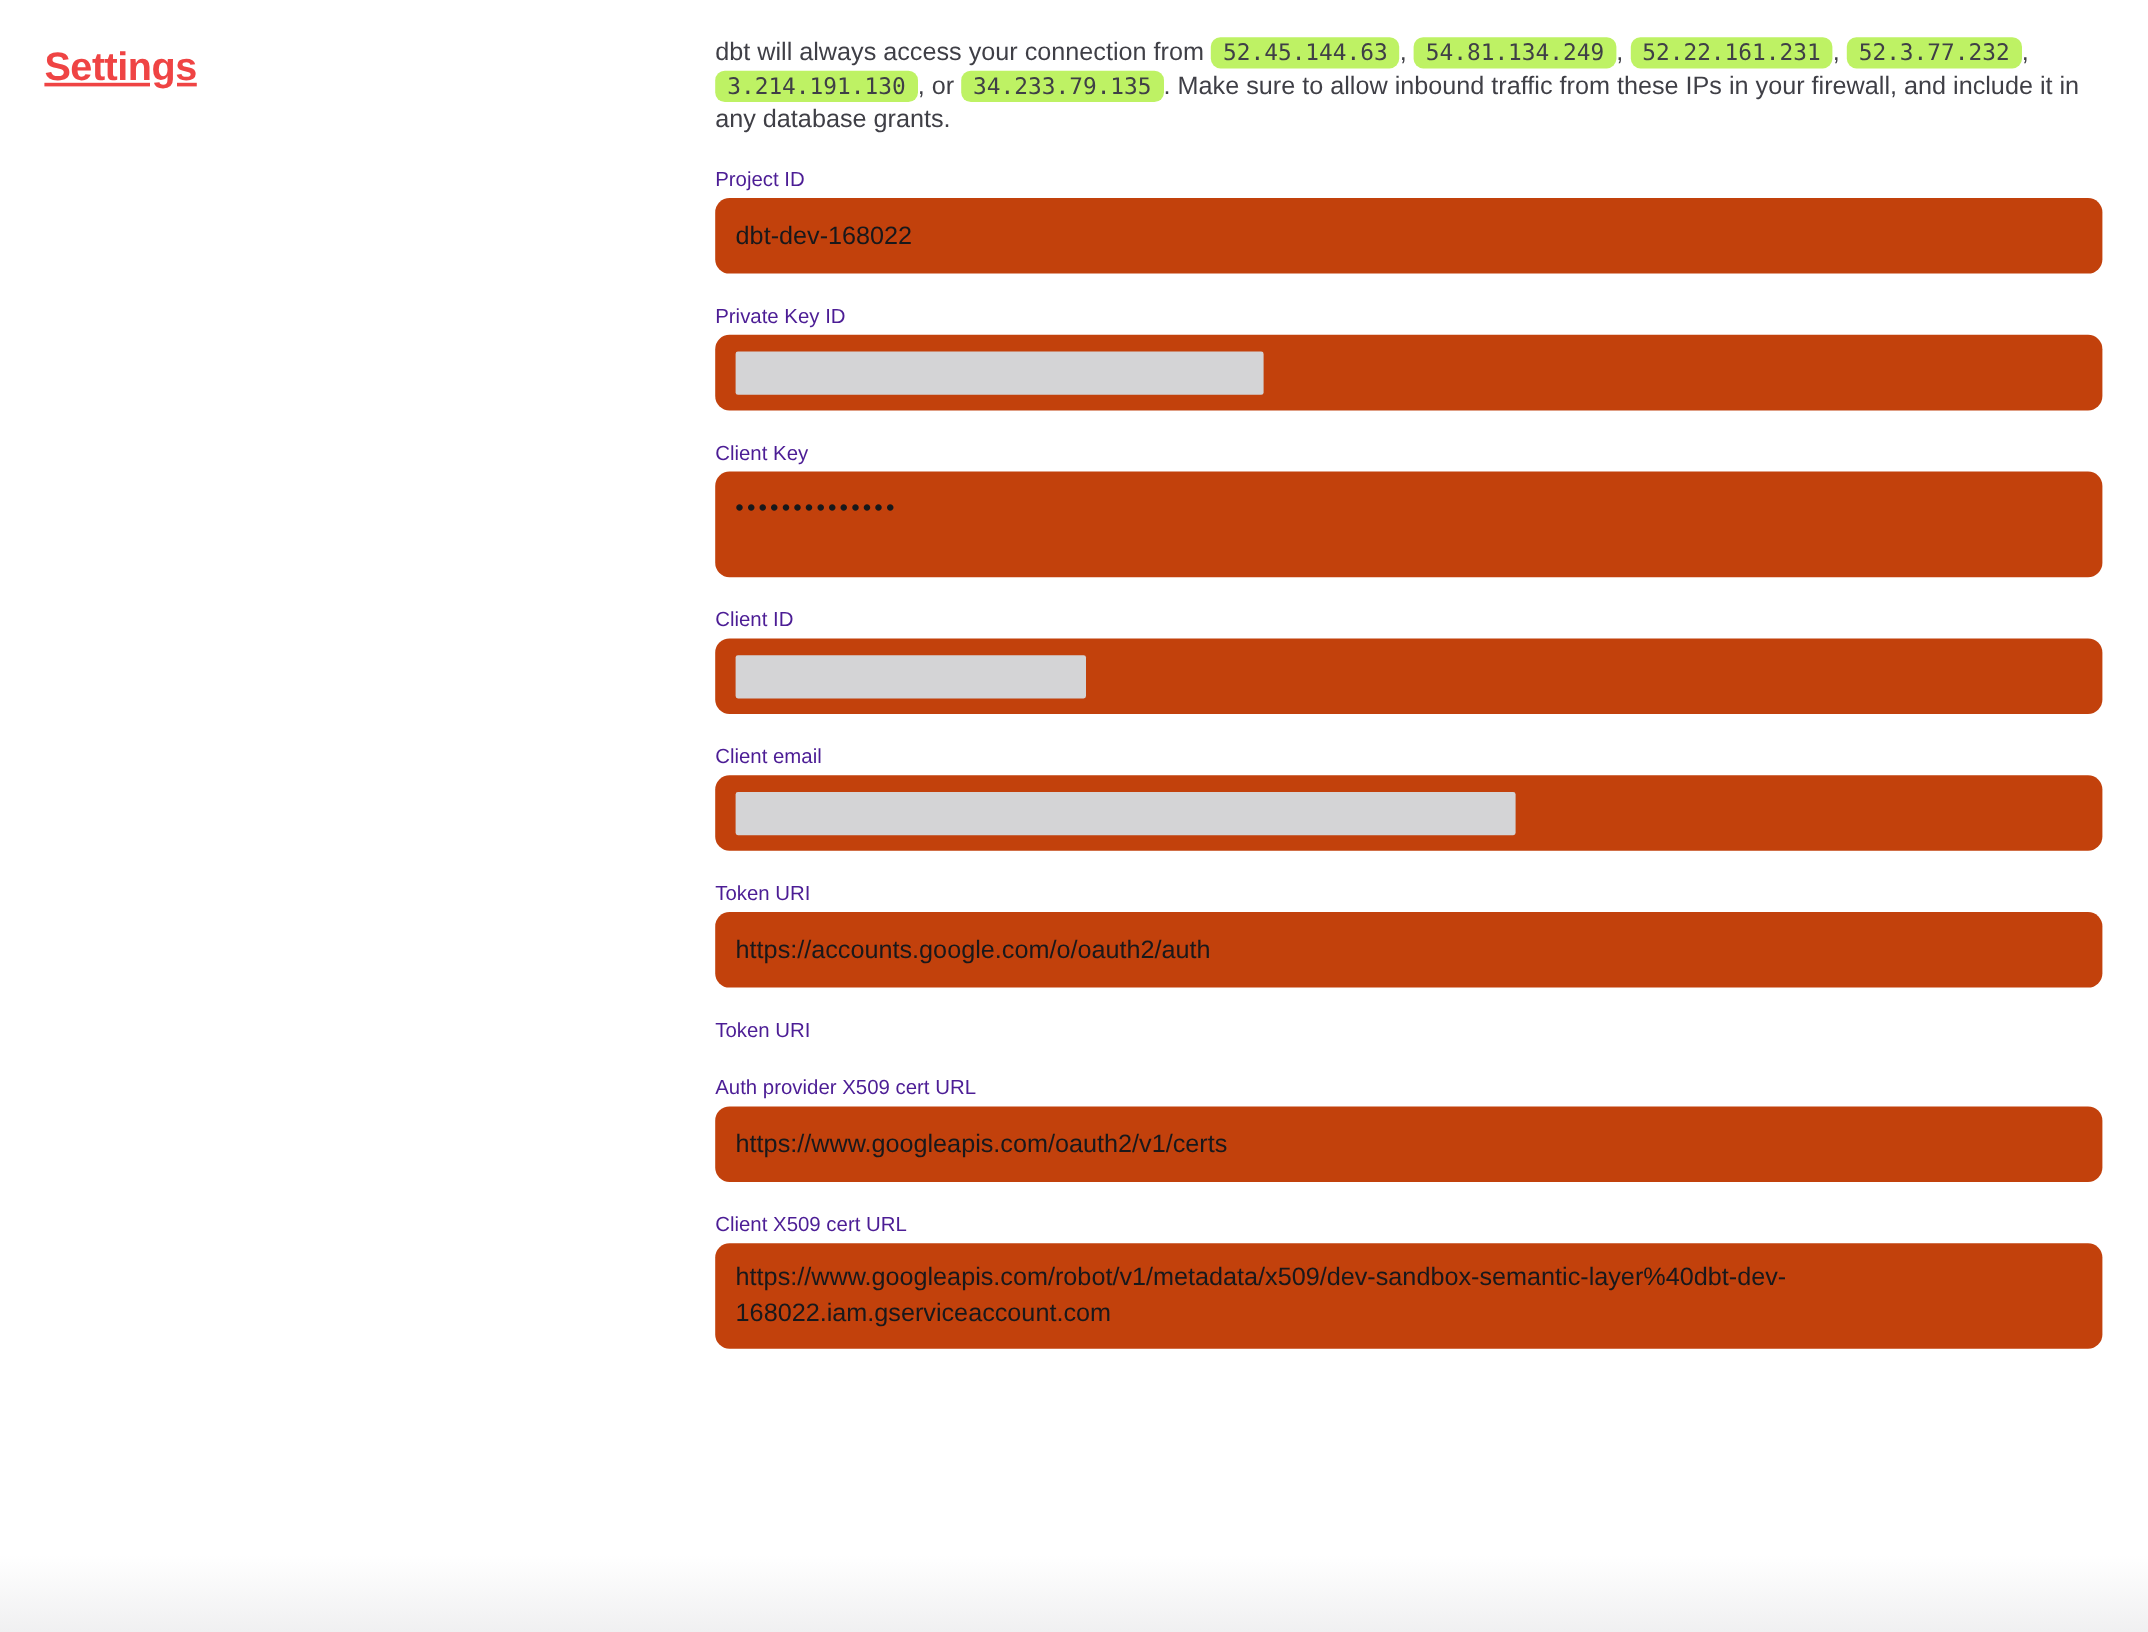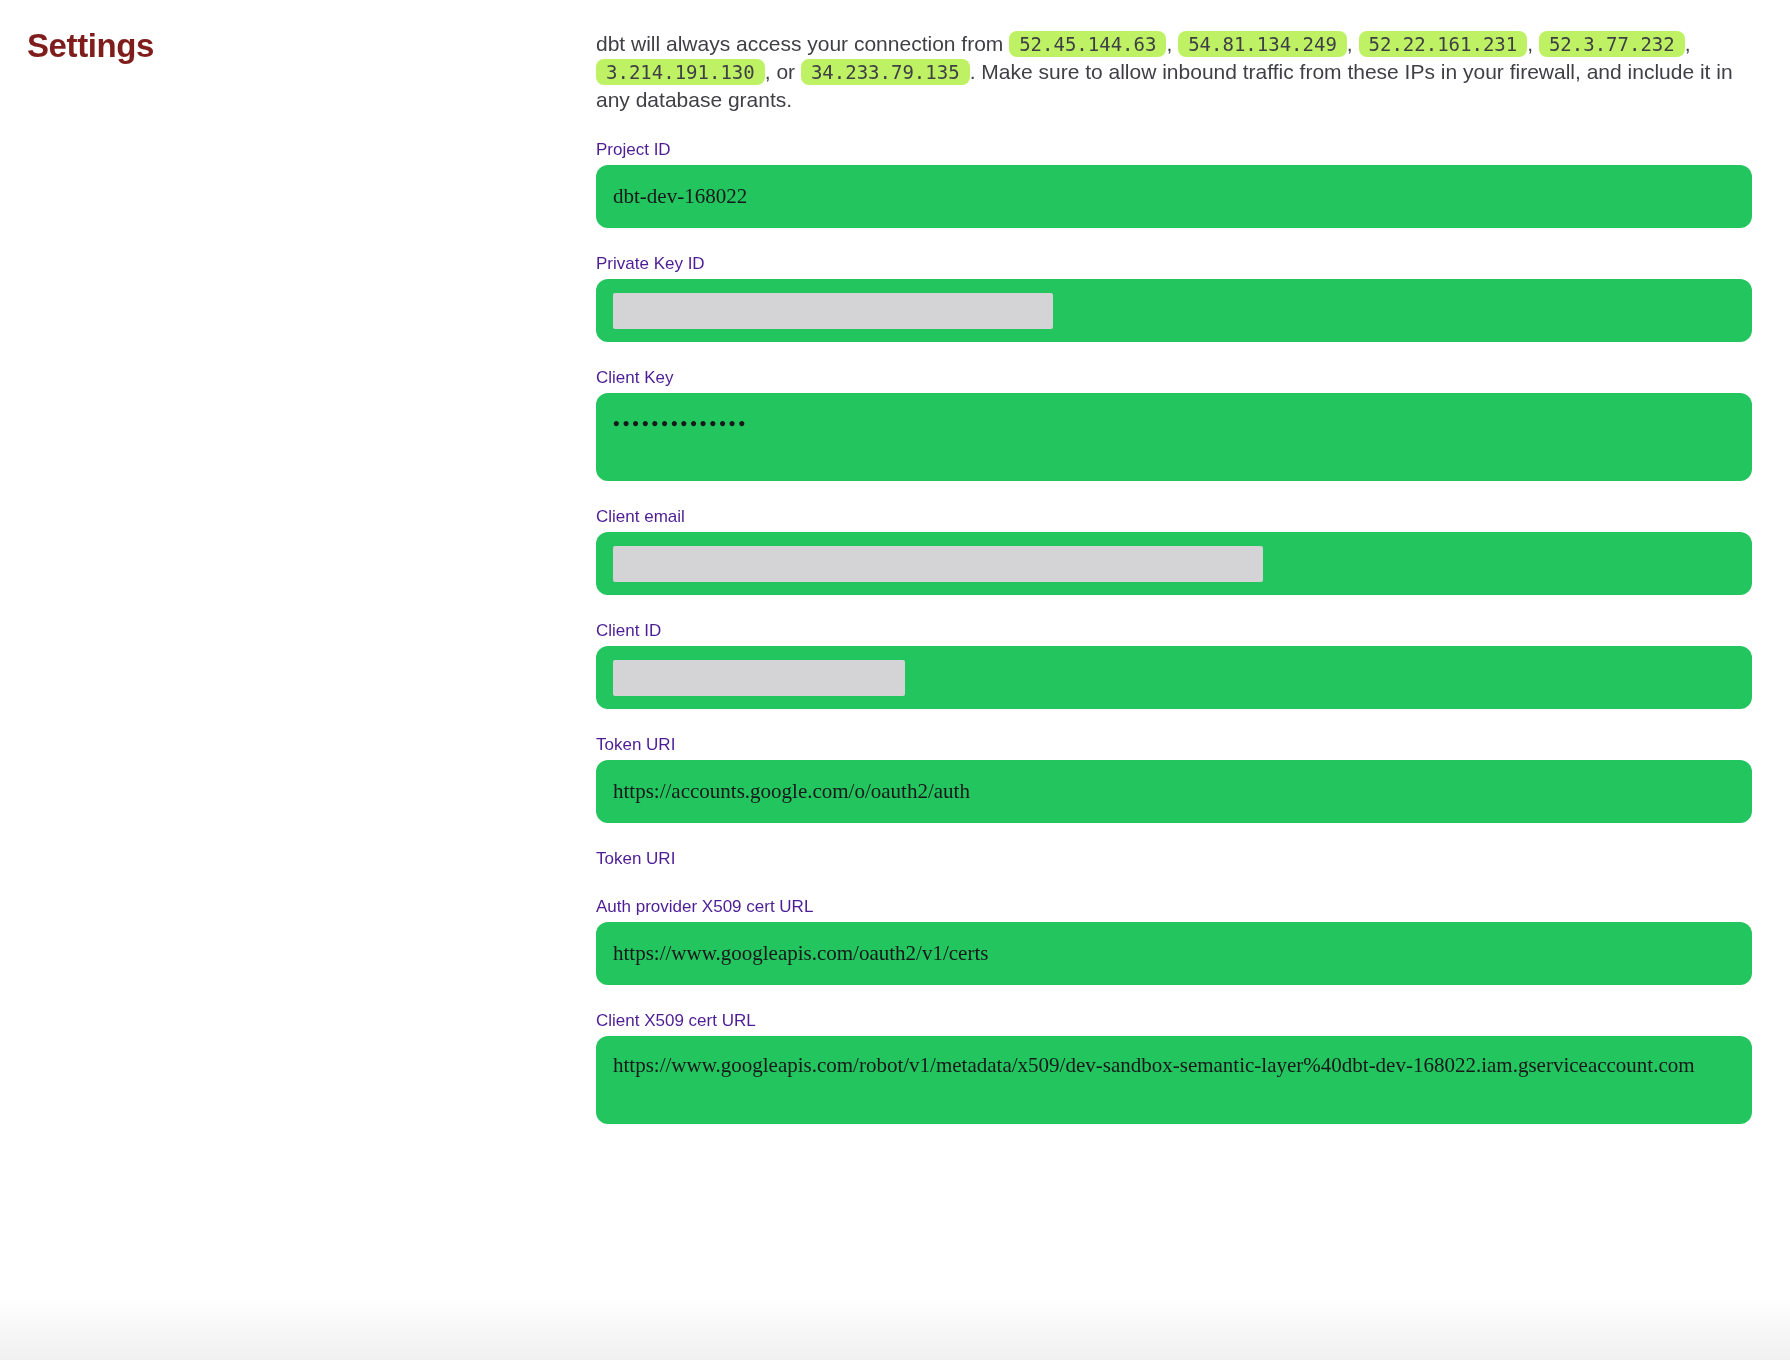--- a/index.html
+++ b/index.html
@@ -21,24 +21,25 @@
   }
   .side {
     width: 596px;
     flex-shrink: 0;
     box-sizing: border-box;
     padding: 28px 0 0 27px;
   }
   .page-title {
     font-size: 33px;
     font-weight: 700;
-    color: #7f1d1d;
+    color: #ef4444;
     letter-spacing: -0.4px;
-    margin: 0;
+    margin: 10px;
     line-height: 36px;
+    text-decoration: underline;
   }
   .content {
     width: 1156px;
     box-sizing: border-box;
     padding-top: 30px;
   }
   .intro {
     font-size: 21px;
     line-height: 28px;
     color: #3f3f46;
@@ -54,31 +55,30 @@
     white-space: nowrap;
   }
   .field-section { margin-bottom: 24px; }
   .field-label {
     font-size: 17px;
     line-height: 24px;
     color: #4c1d95;
     margin-bottom: 3px;
   }
   .field-box {
-    background: #22c55e;
+    background: #c2410c;
     border-radius: 12px;
     width: 1156px;
     box-sizing: border-box;
     min-height: 63px;
     display: flex;
     align-items: center;
     padding: 0 17px;
     font-size: 21px;
     color: #18181b;
-    font-family: Liberation Serif, serif;
   }
   .field-box.tall {
     min-height: 88px;
     align-items: flex-start;
     padding-top: 20px;
   }
   .field-box.multi {
     display: block;
     padding: 14px 17px;
     line-height: 30px;
@@ -135,29 +135,29 @@
             <div class="redact" style="width: 440px; background: rgb(212, 212, 214);"></div>
           </div>
         </div>
         <div class="field-section">
           <div class="field-label">Client Key</div>
           <div class="field-box tall">
             <span class="field-value password-dots">••••••••••••••</span>
           </div>
         </div>
         <div class="field-section">
+          <div class="field-label">Client ID</div>
+          <div class="field-box">
+            <div class="redact" style="width: 292px; background: rgb(212, 212, 214);"></div>
+          </div>
+        </div>
+        <div class="field-section">
           <div class="field-label">Client email</div>
           <div class="field-box">
             <div class="redact" style="width: 650px; background: rgb(212, 212, 214);"></div>
-          </div>
-        </div>
-        <div class="field-section">
-          <div class="field-label">Client ID</div>
-          <div class="field-box">
-            <div class="redact" style="width: 292px; background: rgb(212, 212, 214);"></div>
           </div>
         </div>
         <div class="field-section">
           <div class="field-label">Token URI</div>
           <div class="field-box">
             <span class="field-value">https://accounts.google.com/o/oauth2/auth</span>
           </div>
         </div>
         <div class="field-section">
           <div class="field-label">Token URI</div>

